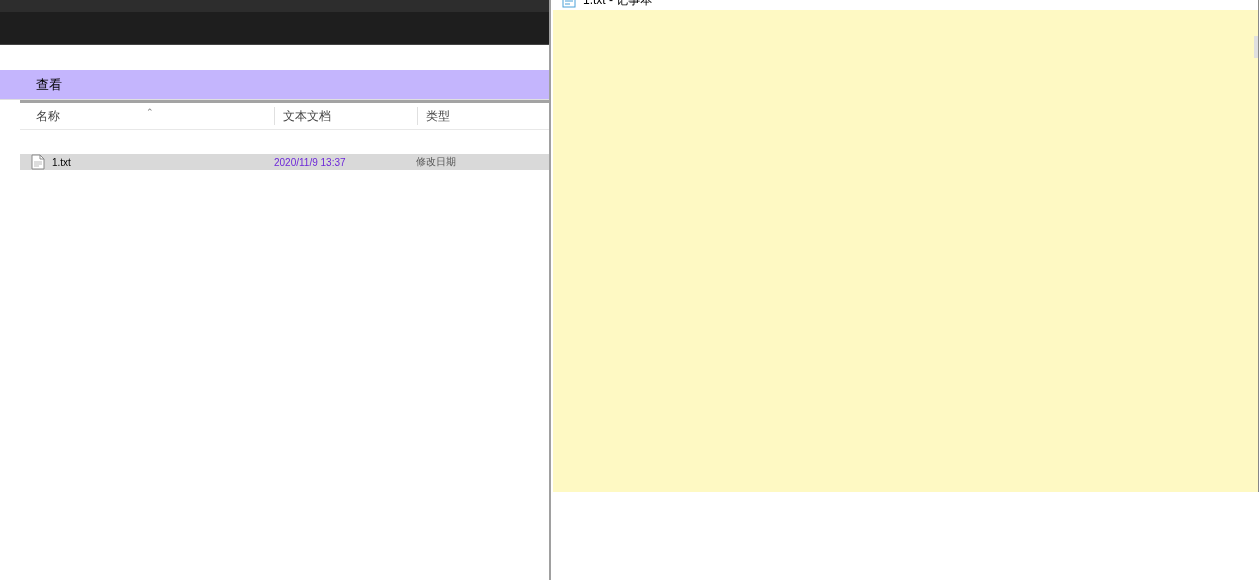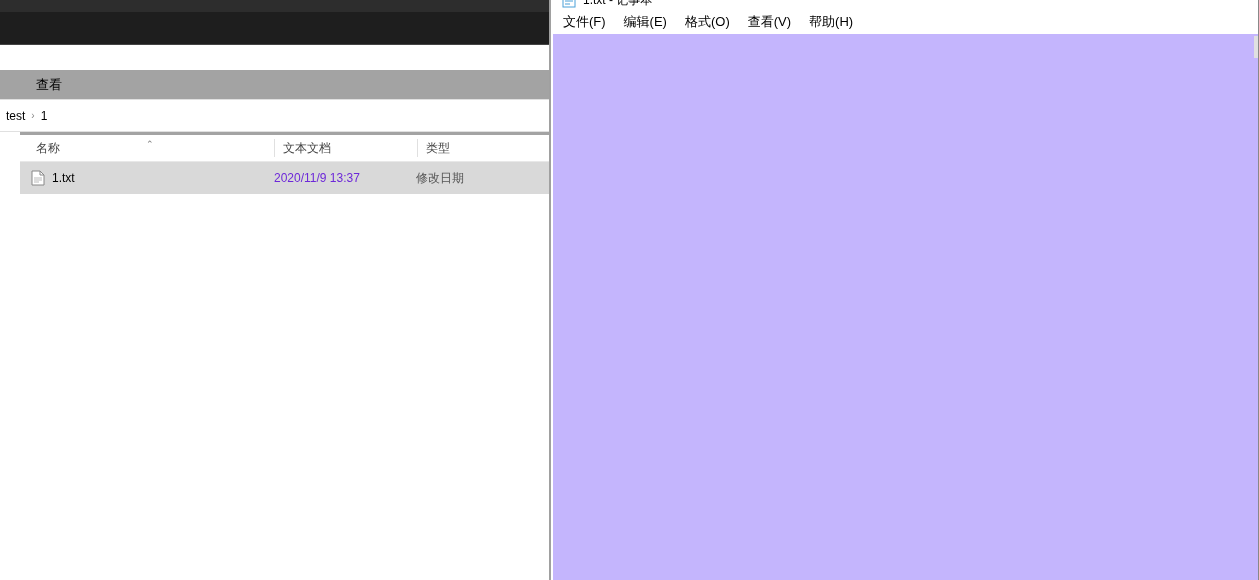--- a/index.html
+++ b/index.html
@@ -41,21 +41,21 @@
       height: 33px;
       background: #1e1e1e;
       border-bottom: 1px solid #444;
     }
     .spacer-bar2 {
       height: 25px;
       background: #fff;
     }
     .explorer-ribbon {
       height: 30px;
-      background: #a3a3a3;
+      background: #c4b5fd;
       border-bottom: 1px solid #e0e0e0;
       display: flex;
       align-items: center;
     }
     .explorer-ribbon .ribbon-tab {
       padding: 0 14px;
       font-size: 13px;
       color: #000;
       height: 100%;
       display: flex;
@@ -99,27 +99,28 @@
       top: -1px;
       font-size: 9px;
       color: #777;
     }
     .col-divider {
       width: 1px;
       height: 18px;
       background: #e0e0e0;
     }
     .file-row {
-      height: 32px;
-      display: flex;
-      align-items: center;
-      font-size: 12px;
+      height: 16px;
+      display: flex;
+      align-items: center;
+      font-size: 10px;
       color: #000;
       background: #d9d9d9;
       margin-left: 20px;
+      margin-top: 24px;
     }
     .file-row.selected {
       background: #d9d9d9;
     }
     .file-row .cell-name { width: 254px; padding-left: 10px; display: flex; align-items: center; }
     .file-row .cell-date { width: 142px; color: #6d28d9; }
     .file-row .cell-type { width: 120px; color: #555; }
     .file-icon {
       width: 16px;
       height: 16px;
@@ -128,22 +129,22 @@
       align-items: center;
       justify-content: center;
     }
     .file-icon svg { width: 14px; height: 16px; }
 
     .right-panel {
       position: absolute;
       left: 553px;
       top: 0;
       width: 706px;
-      height: 580px;
-      background: #c4b5fd;
+      height: 492px;
+      background: #fef9c3;
       border-right: 1px solid #888;
     }
     .notepad-title-bar {
       height: 10px;
       display: flex;
       align-items: flex-start;
       padding-left: 8px;
       background: #fff;
       overflow: hidden;
     }
@@ -194,25 +195,20 @@
 <body>
 
 <div class="left-panel">
   <div class="top-dark-bar">
     <span class="orange-fragment"></span>
   </div>
   <div class="spacer-bar"></div>
   <div class="spacer-bar2"></div>
   <div class="explorer-ribbon">
     <div class="ribbon-tab">查看</div>
-  </div>
-  <div class="breadcrumb-bar">
-    <span class="crumb">test</span>
-    <span class="sep">›</span>
-    <span class="crumb">1</span>
   </div>
   <div class="file-list-header">
     <div class="col-name">
       <span>名称</span>
       <span class="sort-arrow">⌃</span>
     </div>
     <div class="col-divider"></div>
     <div class="col-date" style="padding-left:8px;">文本文档</div>
     <div class="col-divider"></div>
     <div class="col-type" style="padding-left:8px;font-family:Liberation Mono, monospace;">类型</div>
@@ -240,21 +236,14 @@
     <span class="np-icon">
       <svg viewBox="0 0 16 16">
           <rect x="2" y="2" width="12" height="12" fill="#fff" stroke="#4aa0d8" stroke-width="1"></rect>
           <line x1="4" y1="5" x2="12" y2="5" stroke="#4aa0d8" stroke-width="1"></line>
           <line x1="4" y1="8" x2="12" y2="8" stroke="#4aa0d8" stroke-width="1"></line>
           <line x1="4" y1="11" x2="9" y2="11" stroke="#4aa0d8" stroke-width="1"></line>
         </svg>
     </span>
     <span class="np-title">1.txt - 记事本</span>
   </div>
-  <div class="notepad-menu">
-    <span class="menu-item">文件(F)</span>
-    <span class="menu-item">编辑(E)</span>
-    <span class="menu-item">格式(O)</span>
-    <span class="menu-item">查看(V)</span>
-    <span class="menu-item">帮助(H)</span>
-  </div>
   <div class="right-edge"></div>
 </div>
 
 </body></html>

